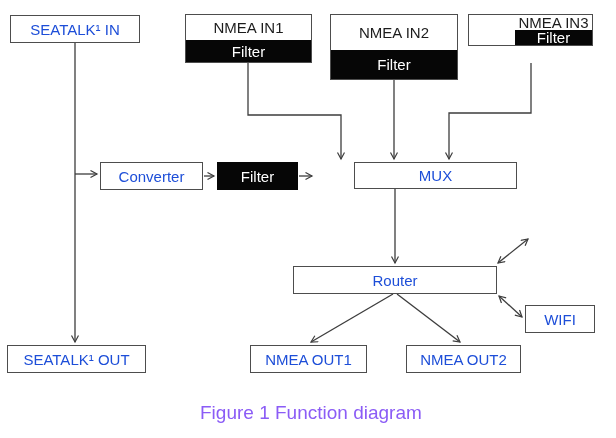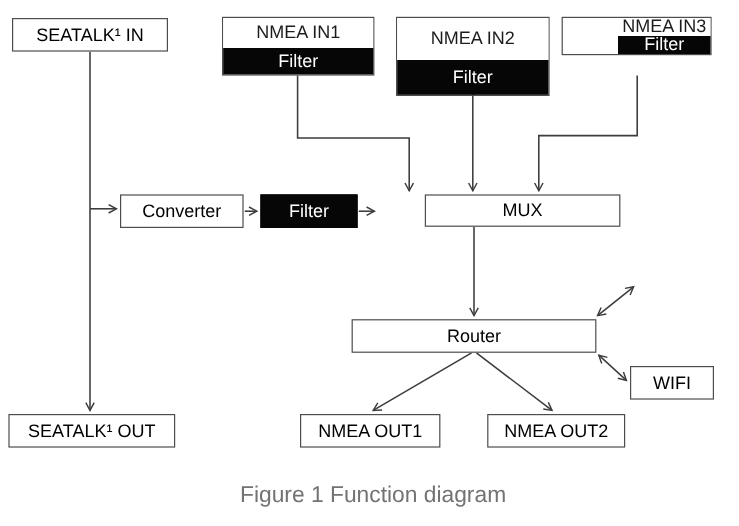--- a/index.html
+++ b/index.html
@@ -20,21 +20,21 @@
     left: 0;
     top: 0;
     width: 616px;
     height: 438px;
   }
   .box {
     position: absolute;
     box-sizing: border-box;
     border: 1.5px solid #4d4d4d;
     background: #ffffff;
-    color: #000000;
+    color: #1d4ed8;
     display: flex;
     align-items: center;
     justify-content: center;
     font-size: 15px;
     line-height: 1;
     white-space: nowrap;
   }
   .box.black {
     background: #060606;
     border-color: #060606;
@@ -68,21 +68,21 @@
     justify-content: center;
     font-size: 15px;
     line-height: 1;
     white-space: nowrap;
   }
   .caption {
     position: absolute;
     left: 200px;
     top: 402px;
     font-size: 19px;
-    color: #737373;
+    color: #8b5cf6;
     white-space: nowrap;
   }
   
   #seatalk-in   { left: 10px;  top: 15px;  width: 130px; height: 28px; }
   #nmea-in1     { left: 185px; top: 14px;  width: 127px; height: 49px; }
   #nmea-in2     { left: 330px; top: 14px;  width: 128px; height: 66px; }
   #nmea-in3     { left: 468px; top: 14px;  width: 125px; height: 32px; padding-left: 46px; }
   #converter    { left: 100px; top: 162px; width: 103px; height: 28px; }
   #filter-mid   { left: 217px; top: 162px; width: 81px;  height: 28px; }
   #mux          { left: 315px; top: 162px; width: 163px; height: 27px; margin-left: 39px; }

